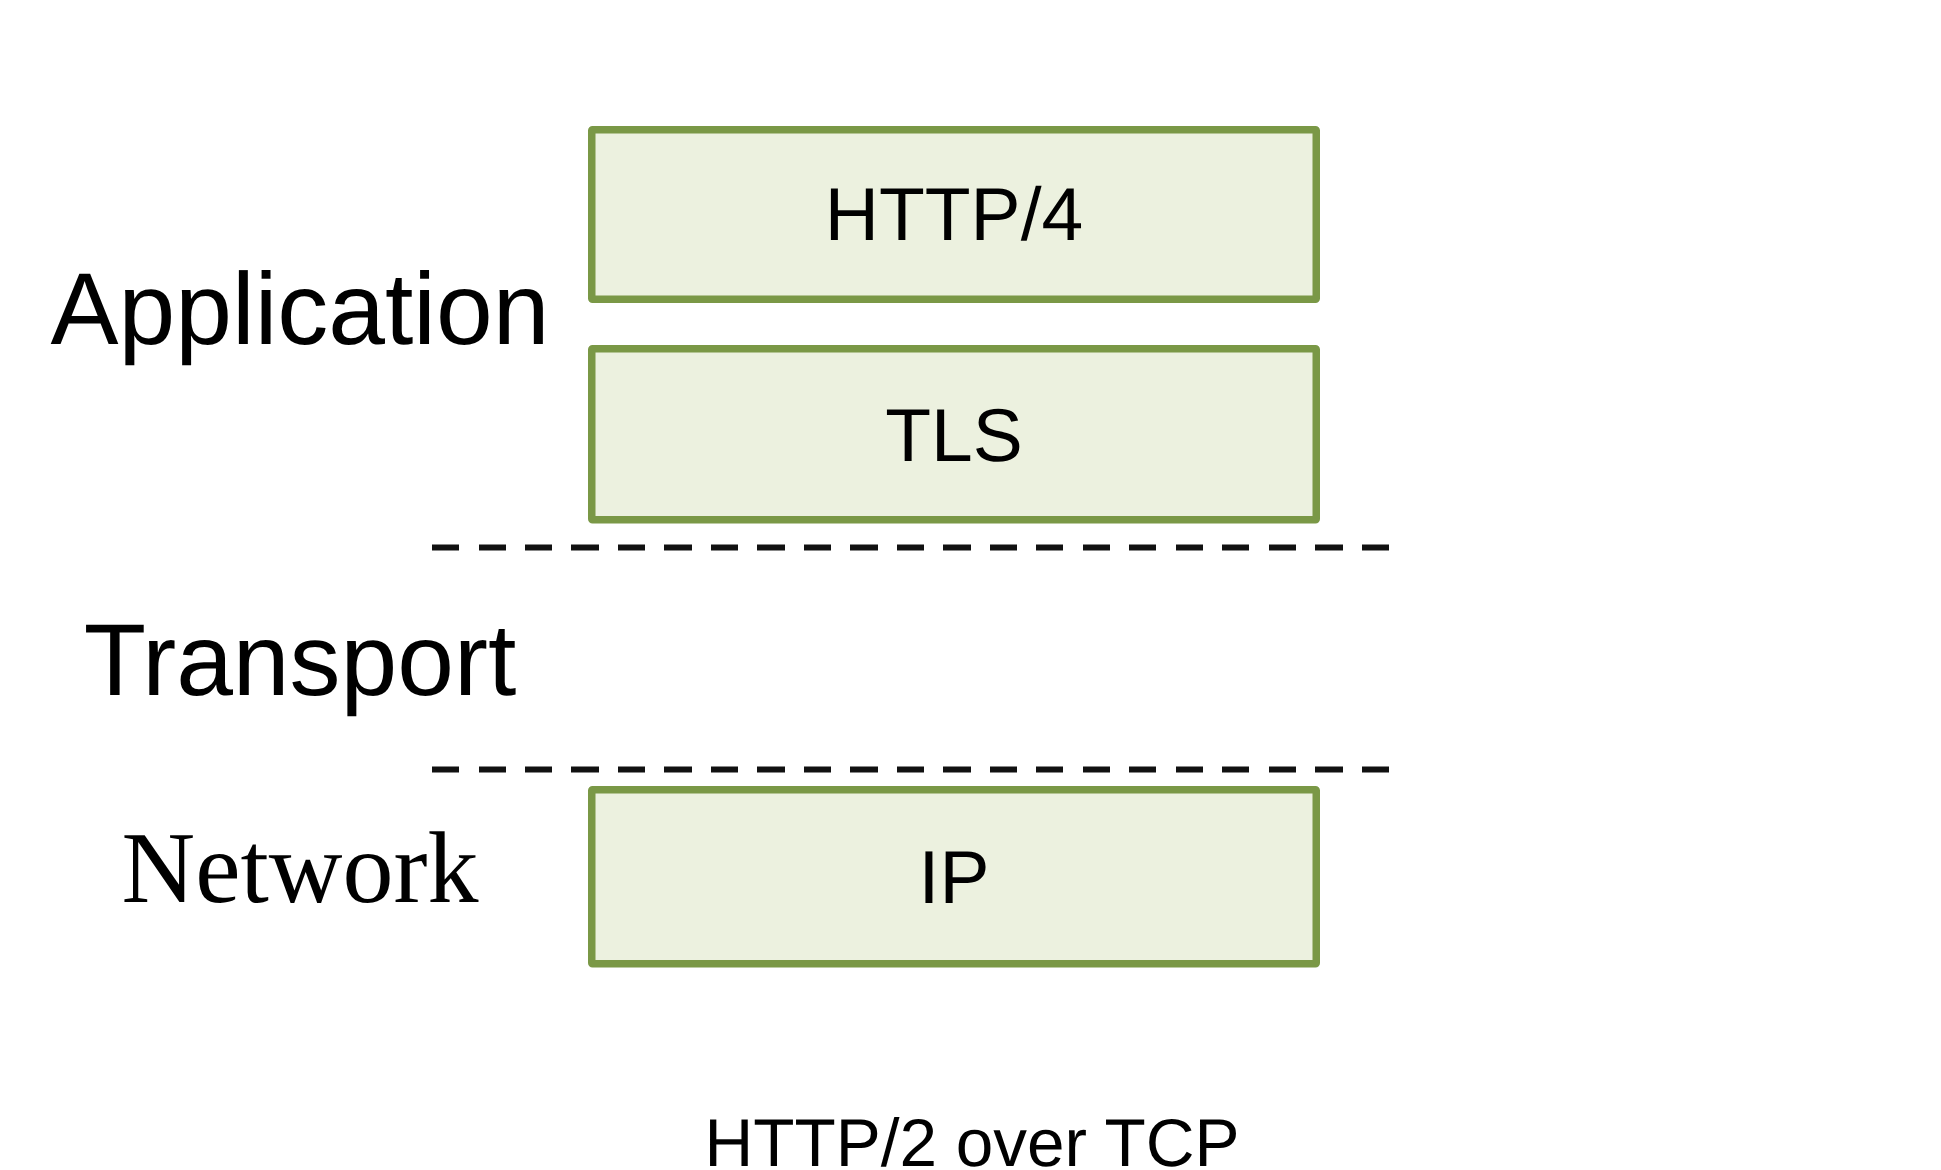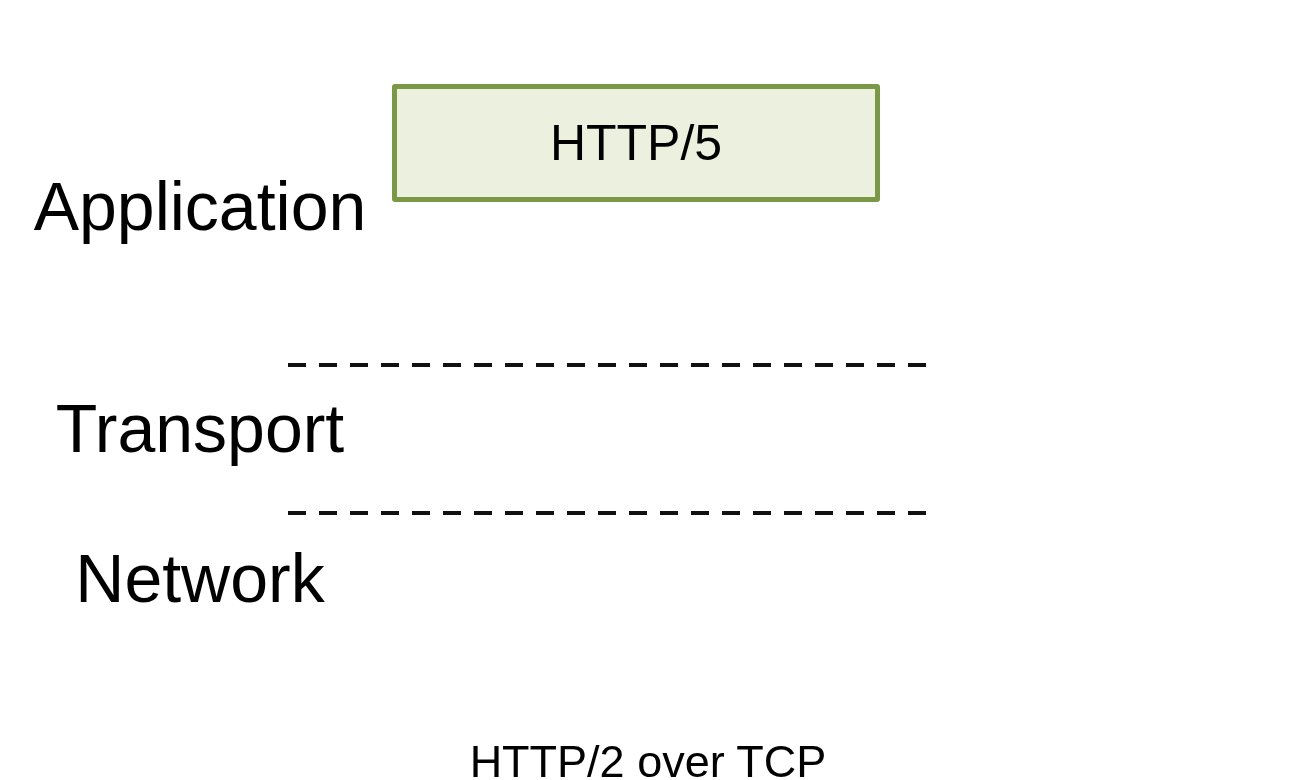--- a/index.html
+++ b/index.html
@@ -60,22 +60,22 @@
     left: 30px;
     width: 340px;
     display: flex;
     align-items: center;
     justify-content: center;
     font-size: 68px;
     line-height: 1;
     color: var(--text);
   }
   #label-application { top: 160px; height: 92px; }
-  #label-transport   { top: 380px; height: 96px; }
-  #label-network     { top: 530px; height: 96px; }
+  #label-transport   { top: 392px; height: 96px; }
+  #label-network     { top: 530px; height: 96px; font-family: Liberation Serif, serif; }
 
   .caption {
     position: absolute;
     left: 390px;
     width: 516px;
     top: 734px;
     height: 54px;
     display: flex;
     align-items: center;
     justify-content: center;
@@ -88,24 +88,26 @@
 <body>
 
 <div id="canvas">
 
   <div class="layer-label" id="label-application">Application</div>
 
   <div class="layer-label" id="label-transport">Transport</div>
 
   <div class="layer-label" id="label-network">Network</div>
 
-  <div class="proto-box" id="box-http2">HTTP/5</div>
+  <div class="proto-box" id="box-http2">HTTP/4</div>
+
+  <div class="proto-box" id="box-tls">TLS</div>
 
 
-
+  <div class="proto-box" id="box-ip">IP</div>
 
   <div class="separator" id="sep-app-transport"></div>
 
   <div class="separator" id="sep-transport-network"></div>
 
   <div class="caption">HTTP/2 over TCP</div>
 
 </div>
 
 </body></html>

